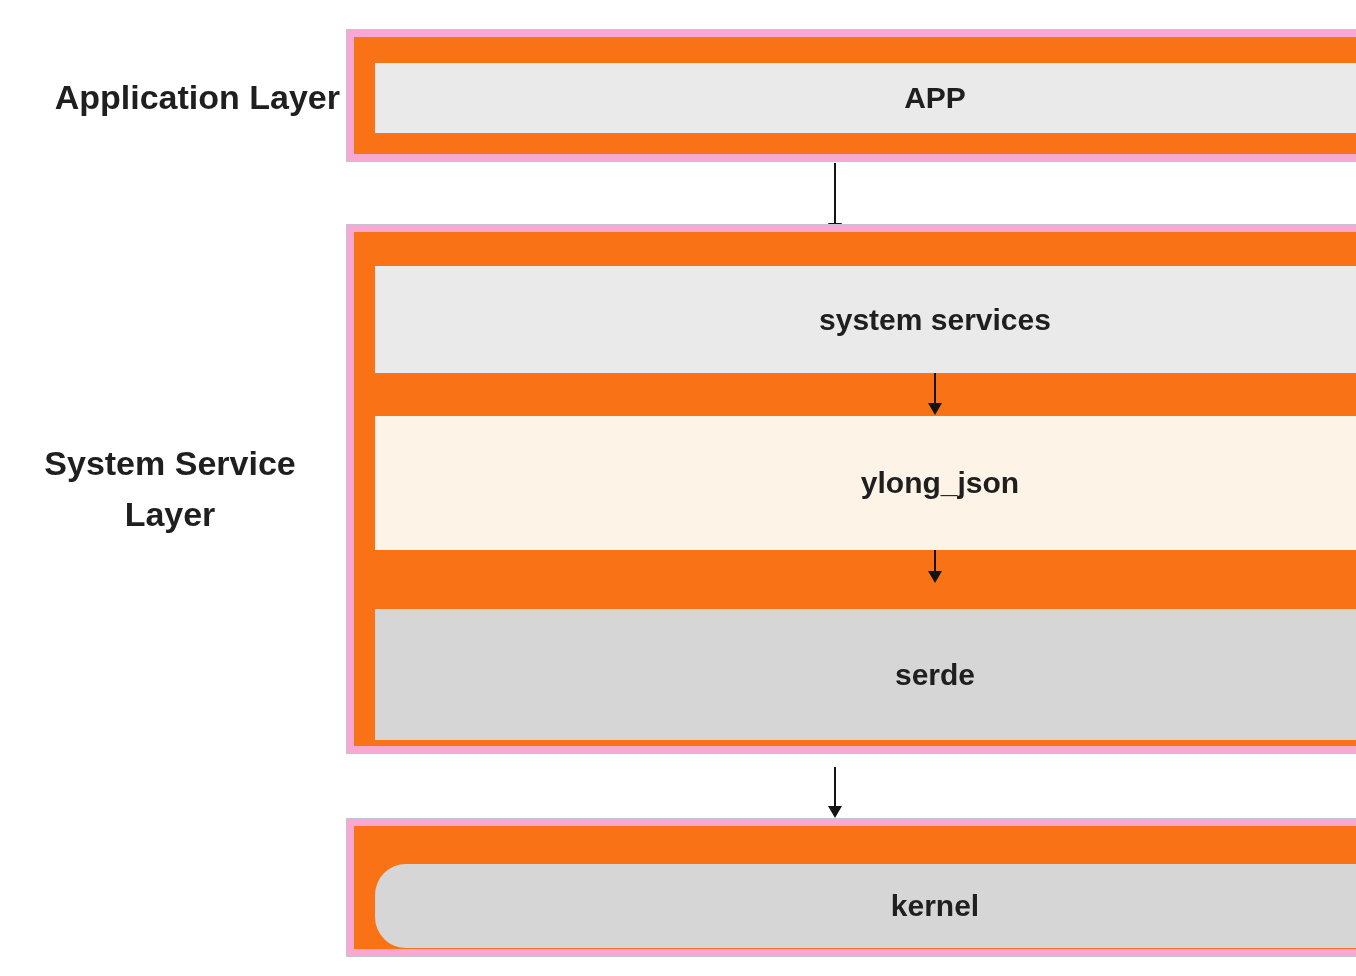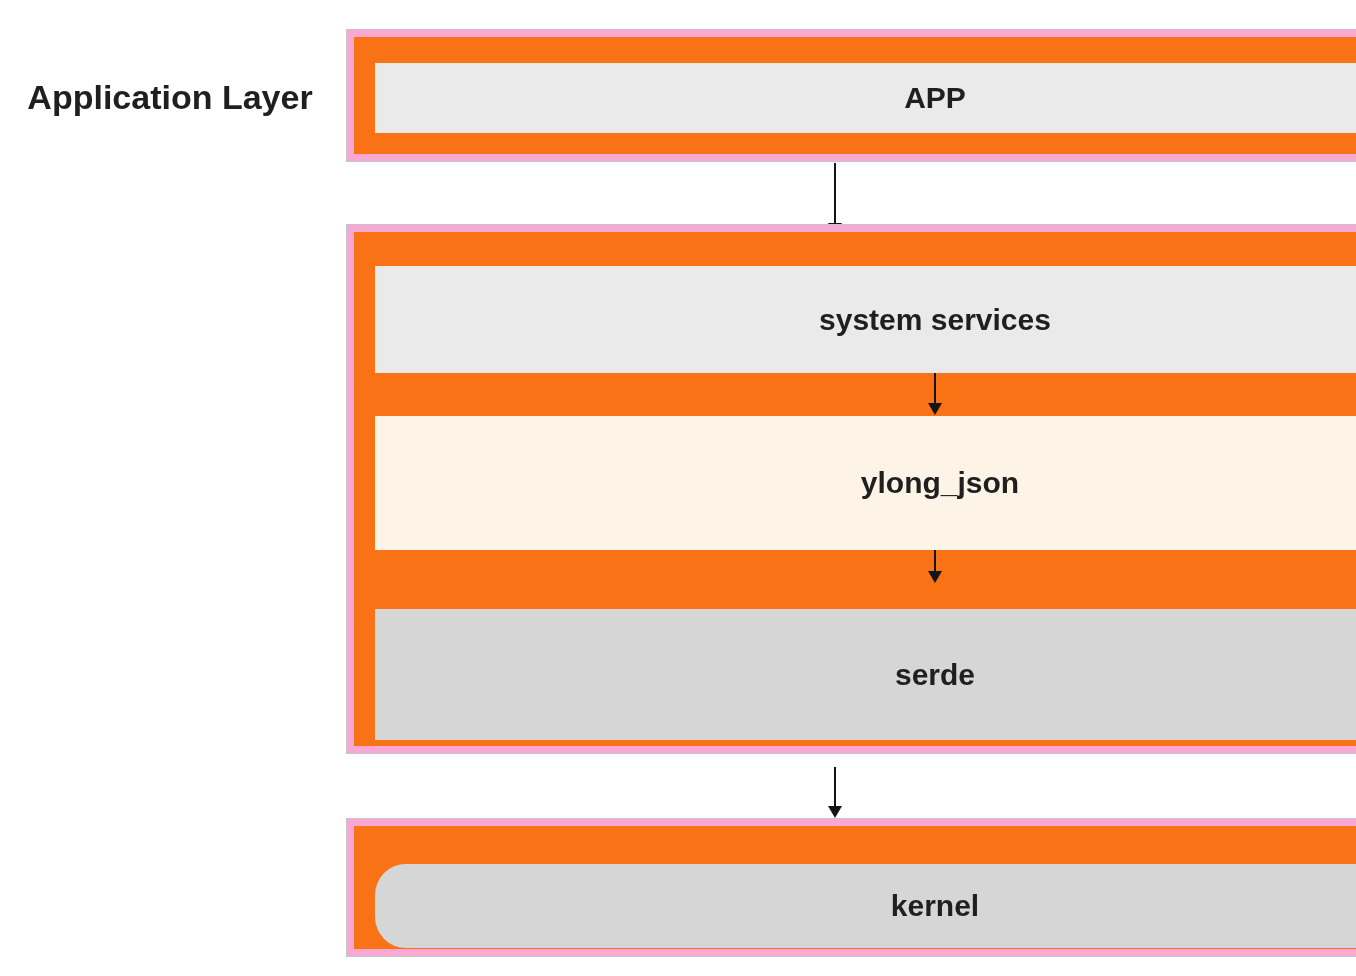--- a/index.html
+++ b/index.html
@@ -18,21 +18,21 @@
   .layer-label {
     position: absolute;
     left: 0;
     width: 340px;
     text-align: center;
     font-size: 34px;
     font-weight: bold;
     color: #1f1f1f;
     line-height: 1.5;
   }
-  .label-application { top: 72px; }
+  .label-application { top: 72px; text-align: right; }
   .label-system     { top: 438px; left: 20px; width: 300px; }
   .label-kernel     { top: 863px; }
 
   .outer-box {
     position: absolute;
     left: 347px;
     width: 1176px;
     border: 7px solid #f9a8d4;
     box-shadow: 0 0 0 1px #c4c4d0;
     background: #f97316;
@@ -89,20 +89,21 @@
   .arrow-services-to-ylong { top: 141px; height: 31px; }
   .arrow-ylong-to-serde    { top: 318px; height: 22px; }
 </style>
 </head>
 <body>
 
 <div class="canvas">
 
   <div class="layer-label label-application">Application Layer</div>
 
+  <div class="layer-label label-system">System Service Layer</div>
 
 
   <div class="outer-box box-application">
     <div class="bar bar-light bar-app">APP</div>
   </div>
 
   <div class="arrow arrow-app-to-system"></div>
 
   <div class="outer-box box-system">
     <div class="bar bar-light bar-system-services">system services</div>

